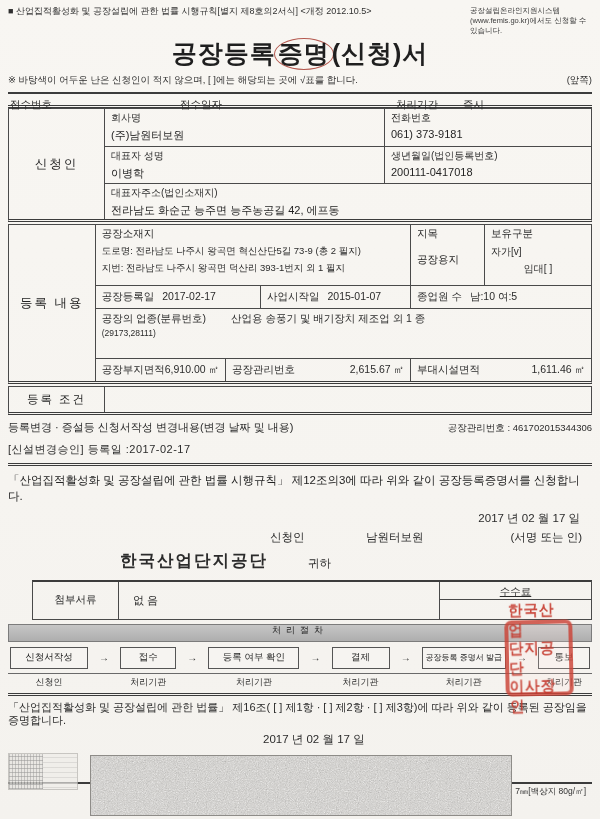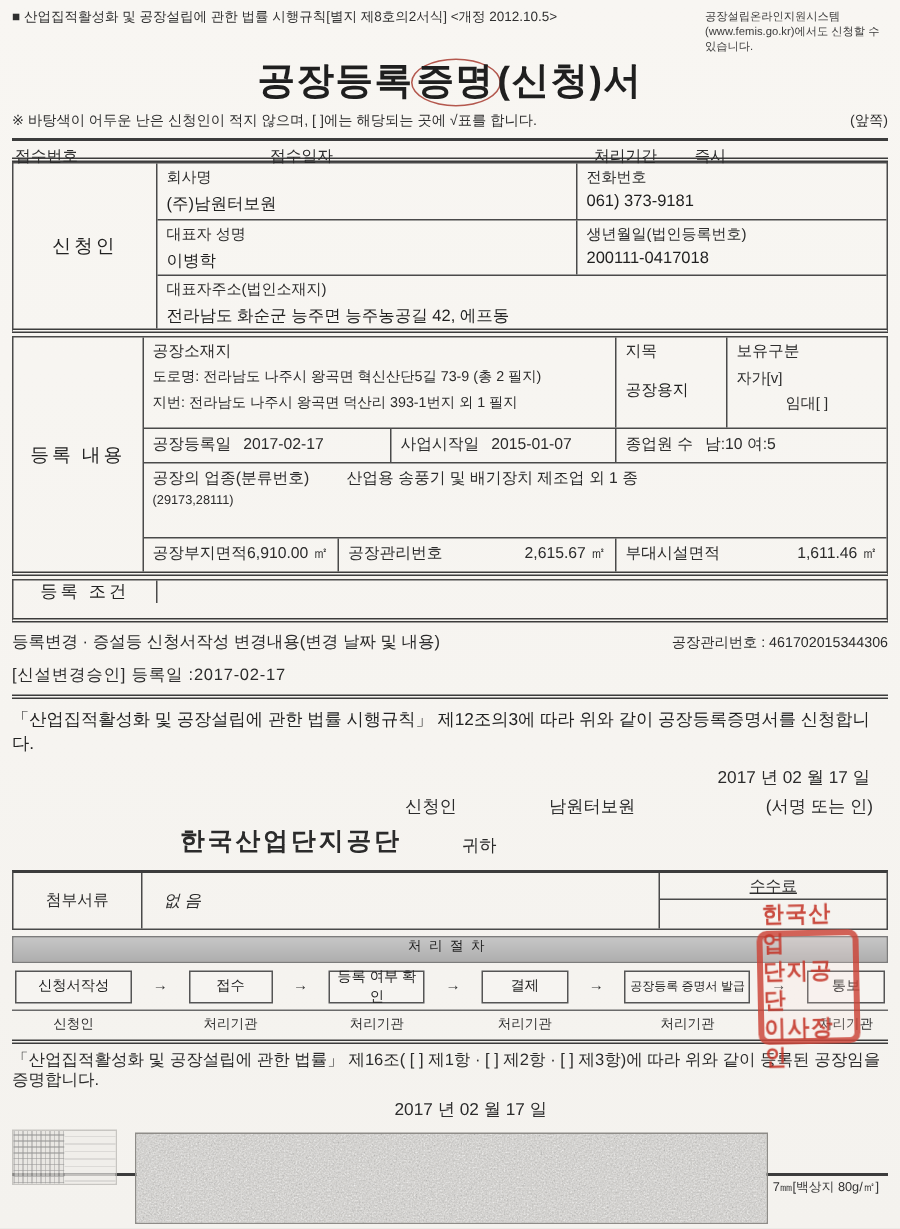--- a/index.html
+++ b/index.html
@@ -35,52 +35,52 @@
   .row { display:flex; }
   .row + .row { border-top:1px solid #4a4a4a; }
   .cell { padding:2px 6px; }
   .cell .lab { font-size:10px; color:#2d2d2d; }
   .cell .val { font-size:11px; margin-top:3px; color:#1f1f1f; }
   .bl { border-left:1px solid #4a4a4a; }
 
   .inline-field { font-size:10.5px; line-height:21px; white-space:nowrap; }
   .inline-field .v { margin-left:8px; }
 
-  .reg-cond { margin-top:2px; height:29px;flex-direction:column; }
+  .reg-cond { margin-top:2px; height:29px; }
   .reg-cond .vlabel { font-size:11.5px; }
 
   .changes { border-bottom:3px double #3c3c3c; padding:5px 0 6px 0; }
   .changes-line1 { display:flex; justify-content:space-between; align-items:flex-end; }
   .changes-label { font-size:11px; }
   .mgmt-no { font-size:9.5px; }
   .changes-entry { font-size:11px; margin-top:7px; letter-spacing:0.5px; }
 
   .apply { padding-top:6px; }
   .statement { font-size:11.5px; line-height:1.4; color:#222; }
   .apply-date { text-align:right; padding-right:12px; font-size:11.5px; margin-top:6px; }
   .sig-row { position:relative; height:16px; margin-top:4px; font-size:11.5px; }
   .sig-label { position:absolute; left:262px; }
   .sig-name { position:absolute; left:358px; }
   .sig-note { position:absolute; right:10px; }
   .addr-row { position:relative; height:24px; margin-top:4px; }
   .addr-name { position:absolute; left:112px; top:0; font-size:16.5px; font-weight:bold; letter-spacing:2px; }
   .addr-suffix { position:absolute; left:300px; top:6px; font-size:11.5px; }
 
-  .attach { margin-top:6px; border:1px solid #4a4a4a; border-top:2px solid #3c3c3c; height:40px; display:flex; }
+  .attach { margin-top:6px; border:1px solid #4a4a4a; border-top:2px solid #3c3c3c; height:40px; display:flex;margin-left:24px; }
   .attach-label { width:86px; border-right:1px solid #4a4a4a; display:flex; align-items:center; justify-content:center; font-size:10.5px; }
-  .attach-val { flex:1; display:flex; align-items:center; padding-left:14px; font-size:11px;font-style:italic; }
+  .attach-val { flex:1; display:flex; align-items:center; padding-left:14px; font-size:11px; }
   .fee-cell { width:152px; border-left:1px solid #4a4a4a; display:flex; flex-direction:column;text-decoration:underline; }
   .fee-head { height:18px; border-bottom:1px solid #4a4a4a; text-align:center; font-size:10.5px; line-height:18px; }
 
   .process { margin-top:4px; border-bottom:3px double #3c3c3c; padding-bottom:3px; }
   .process-bar { height:18px; background:linear-gradient(#c6c6c6,#aeaeae); border:1px solid #7c7c7c; text-align:center; font-size:9px; line-height:11px; letter-spacing:5px; color:#1e1e1e; }
   .flow { display:flex; align-items:center; margin-top:5px; padding:0 2px; }
   .fbox { border:1px solid #555; background:#f6f4f1; height:22px; display:flex; align-items:center; justify-content:center; text-align:center; font-size:9.5px; color:#222; }
   .fbox.two { font-size:8px; line-height:1.15; padding:1px 2px; }
-  .w1{width:78px}.w2{width:56px}.w3{width:64px}.w4{width:58px}.w5{width:84px}.w6{width:52px}
+  .w1{width:78px}.w2{width:56px}.w3{width:91px}.w4{width:58px}.w5{width:84px}.w6{width:52px}
   .arrow { flex:1; text-align:center; font-size:10px; color:#333; }
   .actors { display:flex; align-items:flex-start; margin-top:4px; border-top:1px solid #6a6a6a; padding:2px 2px 1px 2px; }
   .actor { text-align:center; font-size:9px; color:#2d2d2d; }
 
   .certify { padding-top:5px; }
   .statement2 { font-size:11px; line-height:1.25; width:585px; }
   .cert-date { margin-top:4px; padding-left:255px; font-size:11.5px; }
   .issuer { margin-top:4px; padding-left:282px; font-size:19px; font-weight:bold; letter-spacing:3px; color:#1c1c1c; }
   .bottom-rule { margin-top:5px; border-bottom:2px solid #3c3c3c; }
   .paper-spec { text-align:right; padding-right:6px; font-size:8.5px; margin-top:2px; color:#333; }

